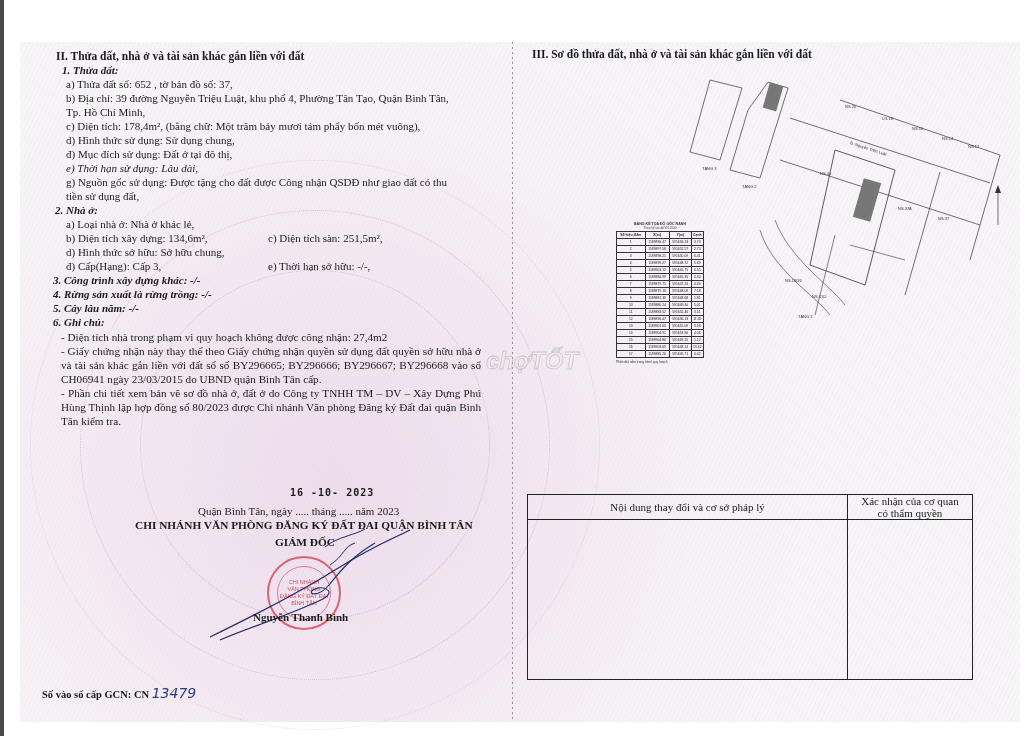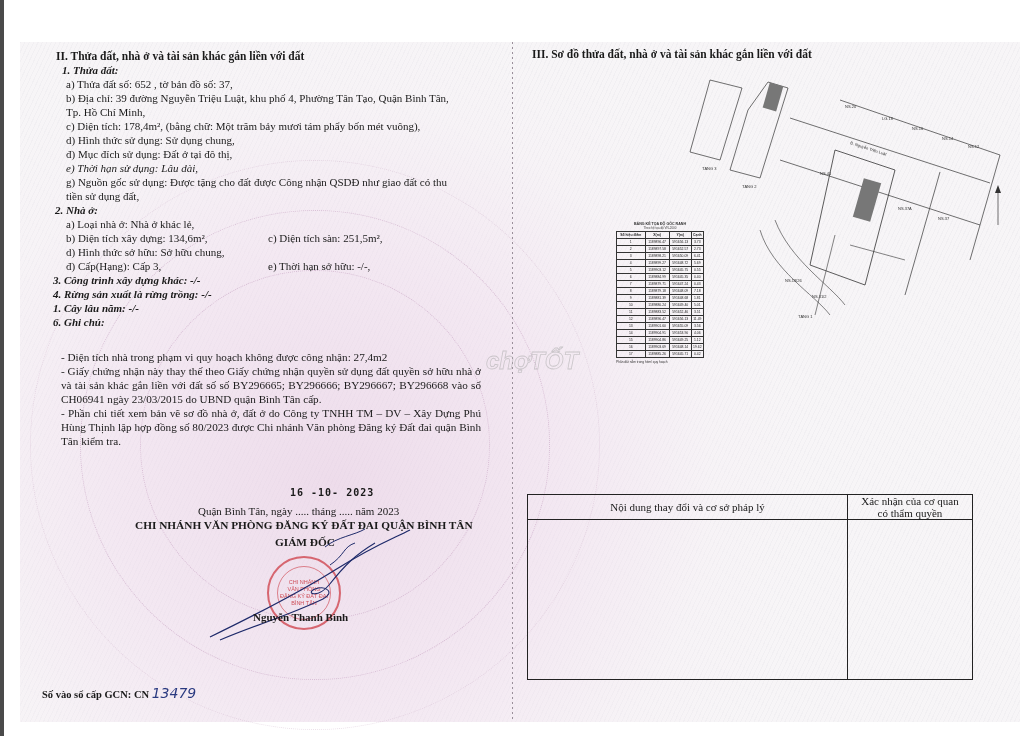--- a/index.html
+++ b/index.html
@@ -12,21 +12,21 @@
     background:
       radial-gradient(circle at 315px 440px, rgba(230,200,225,0.55) 0px, rgba(238,215,235,0.45) 220px, rgba(245,235,243,0.2) 380px, rgba(255,255,255,0) 470px),
       repeating-linear-gradient(115deg, rgba(200,200,210,0.12) 0px, rgba(200,200,210,0.12) 1px, rgba(255,255,255,0) 1px, rgba(255,255,255,0) 4px),
       #f7f5f7;
   }
   .ring { position: absolute; border-radius: 50%; border: 1px dotted rgba(190,150,185,0.5); pointer-events: none; }
 
   .fold { position: absolute; left: 512px; top: 42px; width: 1px; height: 680px;
     background: repeating-linear-gradient(180deg, #9a8f9a 0px, #9a8f9a 2px, transparent 2px, transparent 5px); }
 
-  .text-block { position: absolute; font-size: 11.2px; line-height: 14.2px; white-space: nowrap; margin-top: 20px; }
+  .text-block { position: absolute; font-size: 11.2px; line-height: 14.2px; white-space: nowrap; }
   .ital { font-style: italic; font-weight: bold; }
   .justify { white-space: normal; text-align: justify; }
 
   .h2 { position: absolute; left: 56px; top: 50px; font-size: 11.5px; font-weight: bold; }
   .h3 { position: absolute; left: 532px; top: 48px; font-size: 11.5px; font-weight: bold; }
 
   .line { position: absolute; font-size: 11px; white-space: nowrap; }
 
   .date-stamp { position: absolute; left: 290px; top: 487px; font-family: "DejaVu Sans Mono", monospace; font-size: 10px; font-weight: bold; letter-spacing: 1px; text-align: center; }
   .place-date { position: absolute; left: 198px; top: 505px; font-size: 11px; }
@@ -93,21 +93,21 @@
 <div class="line ital" style="left:55px;top:204px;">2. Nhà ở:</div>
 <div class="line" style="left:66px;top:218px;">a) Loại nhà ở: Nhà ở khác lẻ,</div>
 <div class="line" style="left:66px;top:232px;">b) Diện tích xây dựng: 134,6m²,</div>
 <div class="line" style="left:268px;top:232px;">c) Diện tích sàn: 251,5m²,</div>
 <div class="line" style="left:66px;top:246px;">d) Hình thức sở hữu: Sở hữu chung,</div>
 <div class="line" style="left:66px;top:260px;">đ) Cấp(Hạng): Cấp 3,</div>
 <div class="line" style="left:268px;top:260px;">e) Thời hạn sở hữu: -/-,</div>
 
 <div class="line ital" style="left:53px;top:274px;">3. Công trình xây dựng khác: -/-</div>
 <div class="line ital" style="left:53px;top:288px;">4. Rừng sản xuất là rừng trồng: -/-</div>
-<div class="line ital" style="left:53px;top:302px;">1. Cây lâu năm: -/-</div>
+<div class="line ital" style="left:53px;top:302px;">5. Cây lâu năm: -/-</div>
 <div class="line ital" style="left:53px;top:316px;">6. Ghi chú:</div>
 
 <div class="text-block justify" style="left:61px;top:330px;width:420px;">- Diện tích nhà trong phạm vi quy hoạch không được công nhận: 27,4m2</div>
 <div class="text-block justify" style="left:61px;top:344px;width:420px;">- Giấy chứng nhận này thay thế theo Giấy chứng nhận quyền sử dụng đất quyền sở hữu nhà ở và tài sản khác gắn liền với đất số số BY296665; BY296666; BY296667; BY296668 vào sổ CH06941 ngày 23/03/2015 do UBND quận Bình Tân cấp.</div>
 <div class="text-block justify" style="left:61px;top:386px;width:420px;">- Phần chi tiết xem bản vẽ sơ đồ nhà ở, đất ở do Công ty TNHH TM – DV – Xây Dựng Phú Hùng Thịnh lập hợp đồng số 80/2023 được Chi nhánh Văn phòng Đăng ký Đất đai quận Bình Tân kiểm tra.</div>
 
 <div class="date-stamp">16 -10- 2023</div>
 <div class="place-date">Quận Bình Tân, ngày ..... tháng ..... năm 2023</div>
 <div class="org-name">CHI NHÁNH VĂN PHÒNG ĐĂNG KÝ ĐẤT ĐAI QUẬN BÌNH TÂN</div>
 <div class="director">GIÁM ĐỐC</div>

